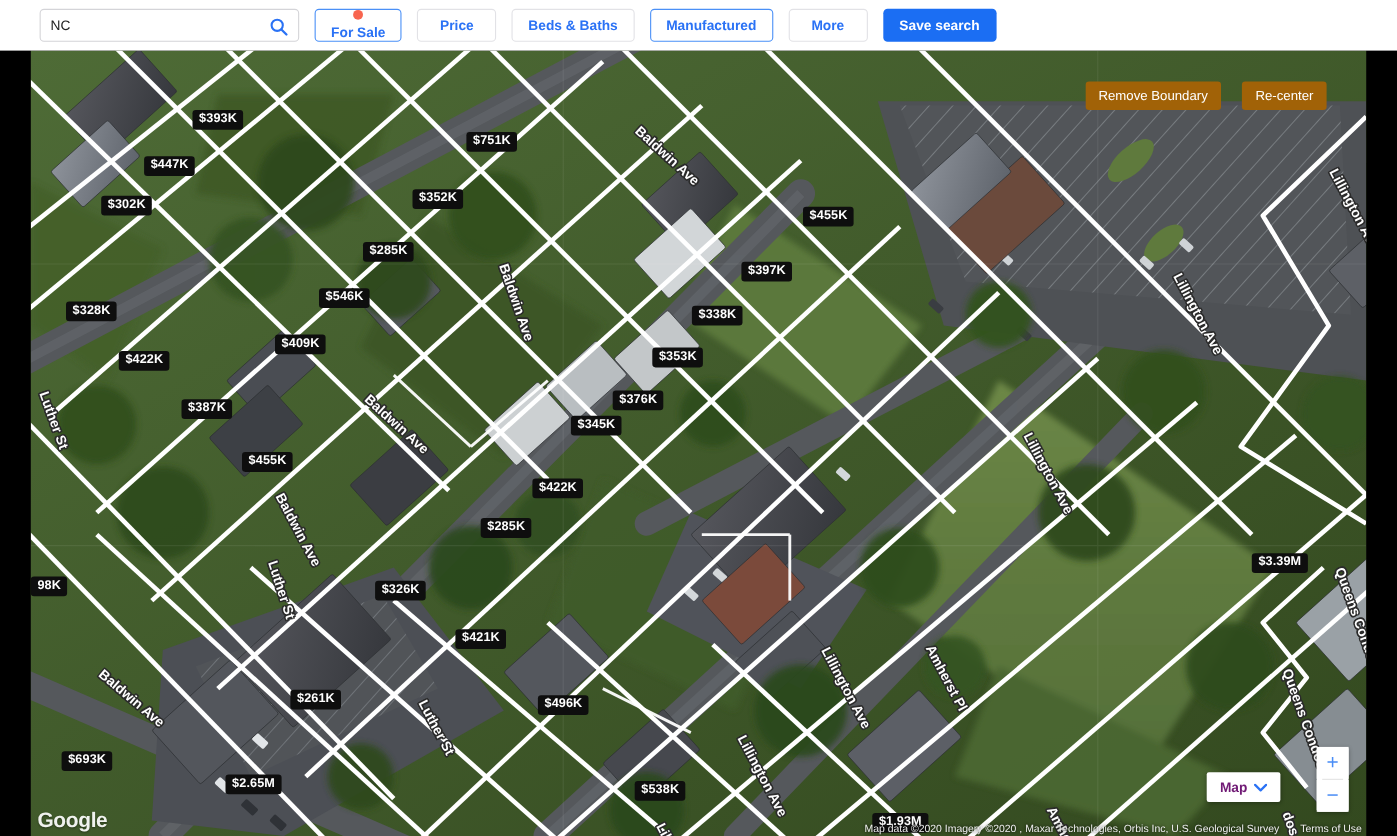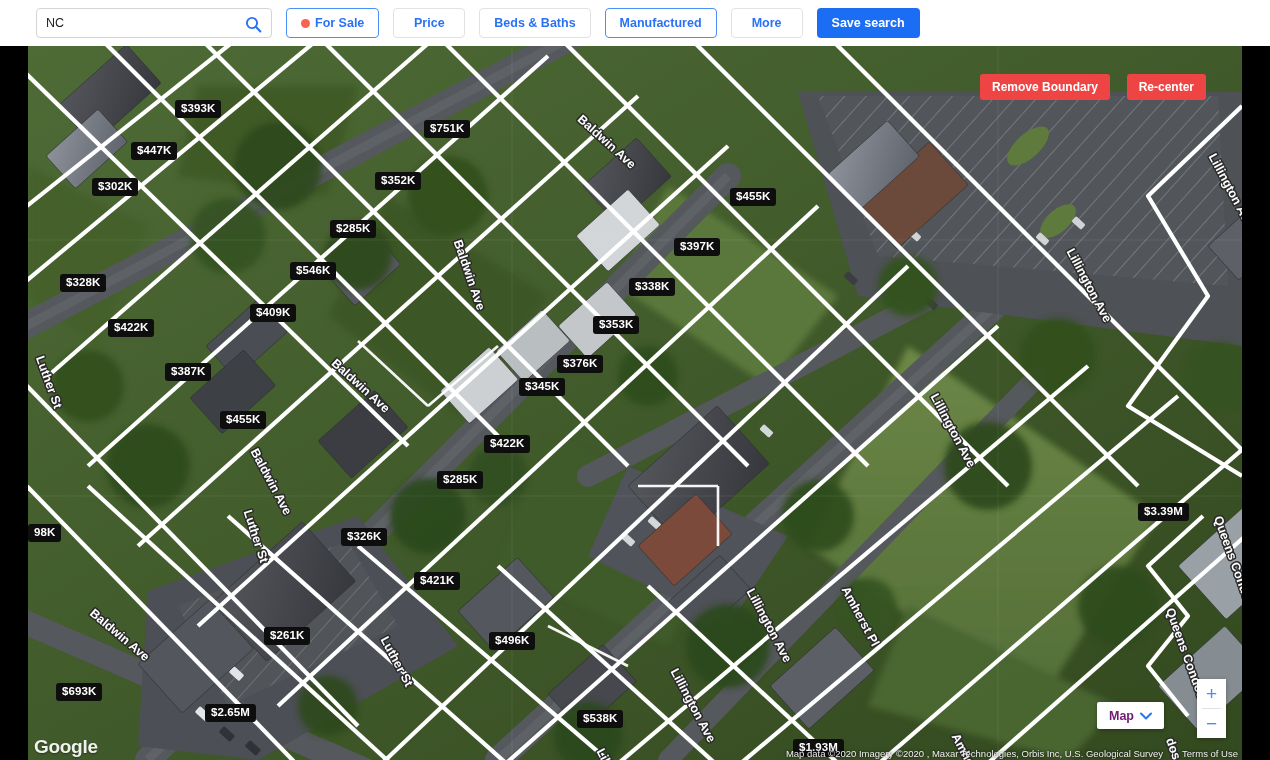--- a/index.html
+++ b/index.html
@@ -35,21 +35,21 @@
     cursor: pointer; display: flex; align-items: center; justify-content: center;
   }
   .filter-btn {
     height: 30px; min-width: 72px; padding: 0 14px;
     border: 1px solid #e2e2e6; border-radius: 4px;
     background: #fff; color: #2a72f5;
     font-size: 12.5px; font-weight: bold; cursor: pointer;
     display: flex; align-items: center; justify-content: center; gap: 5px;
     font-family: "Liberation Sans", sans-serif; white-space: nowrap;
   }
-  .filter-btn.active { border-color: #4a90f7; }
+  .filter-btn.active { border-color: #4a90f7; flex-direction: column; }
   .dot-red {
     width: 9px; height: 9px; border-radius: 50%;
     background: #f8654f; display: inline-block; flex: none;
   }
   .save-btn {
     height: 30px; padding: 0 15px;
     background: #1b6ef3; border: none; border-radius: 4px;
     color: #fff; font-size: 12.5px; font-weight: bold; cursor: pointer;
     font-family: "Liberation Sans", sans-serif; white-space: nowrap;
   }
@@ -97,24 +97,24 @@
        0 -1.4px 0 #2b2b2b, 0 1.4px 0 #2b2b2b,
       -1.4px 0 0 #2b2b2b, 1.4px 0 0 #2b2b2b;
     transform-origin: 0 0;
     z-index: 11;
     pointer-events: none;
   }
 
   
   .map-action {
     position: absolute;
-    background: #ef4444; color: #fff;
+    background: #a16207; color: #fff;
     border: none; border-radius: 3px;
     height: 26px; padding: 0 12px;
-    font-size: 12px; font-weight: bold; cursor: pointer;
+    font-size: 12px; font-weight: normal; cursor: pointer;
     font-family: "Liberation Sans", sans-serif; white-space: nowrap;
     z-index: 30;
   }
   #remove-boundary { right: 132px; top: 28px; }
   #re-center { right: 36px; top: 28px; }
 
   #maptype {
     position: absolute; right: 78px; bottom: 31px;
     background: #fff; border-radius: 2px;
     height: 27px; padding: 0 12px;

